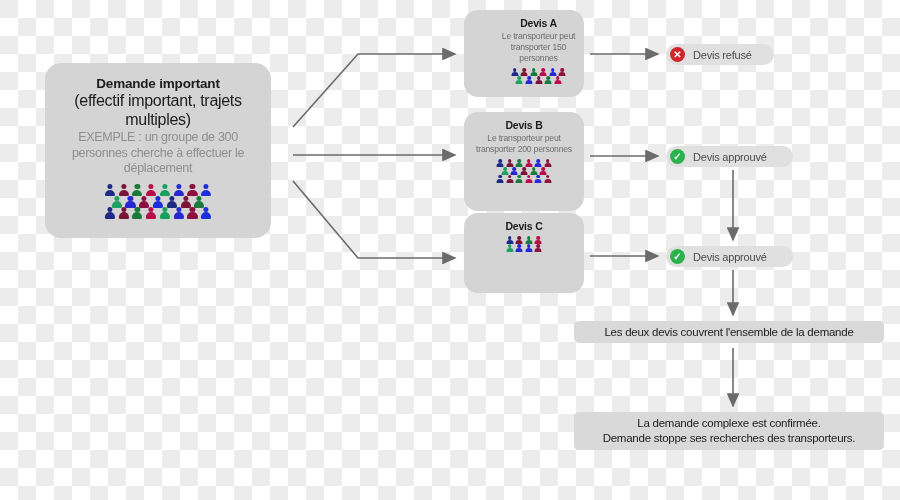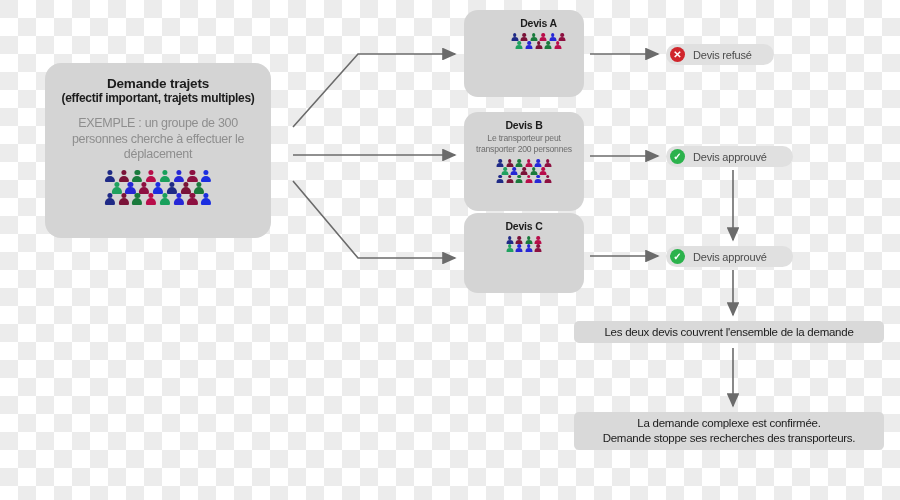--- a/index.html
+++ b/index.html
@@ -44,29 +44,29 @@
   .demand-title {
     text-align: center;
     font-size: 13.5px;
     font-weight: bold;
     color: #1c1c1c;
     line-height: 1.12;
     letter-spacing: -0.2px;
   }
   .demand-sub {
     text-align: center;
-    font-size: 12px;
-    font-weight: bold;
+    font-size: 16px;
+    font-weight: normal;
     color: #1c1c1c;
     line-height: 1.15;
     margin-top: 1px;
     letter-spacing: -0.3px;
   }
   .demand-example {
-    margin-top: 10px;
+    margin-top: 1px;
     text-align: center;
     font-size: 12.5px;
     color: #8e8e8e;
     line-height: 1.26;
     letter-spacing: -0.3px;
     padding: 0 14px;
   }
   .demand-people {
     margin-top: 7px;
     padding: 0 4px;
@@ -208,21 +208,21 @@
     <path d="M590,256 L658,256" fill="none" stroke="#6b6b6b" stroke-width="1.6" marker-end="url(#ah)"></path>
 
     <path d="M733,170 L733,240" fill="none" stroke="#6b6b6b" stroke-width="1.6" marker-end="url(#ah)"></path>
 
     <path d="M733,270 L733,315" fill="none" stroke="#6b6b6b" stroke-width="1.6" marker-end="url(#ah)"></path>
 
     <path d="M733,348 L733,406" fill="none" stroke="#6b6b6b" stroke-width="1.6" marker-end="url(#ah)"></path>
   </svg>
 
   <div class="demand-card">
-    <div class="demand-title">Demande trajets</div>
+    <div class="demand-title">Demande important</div>
     <div class="demand-sub">(effectif important, trajets multiples)</div>
     <div class="demand-example">EXEMPLE : un groupe de 300 personnes cherche à effectuer le déplacement</div>
     <div class="demand-people">
         <div class="prow" style="height: 11.96px; margin-top: 0px;">
           <span class="person" style="width: 13.78px; height: 11.96px;">
             <span class="head" style="width: 5.2px; height: 5.2px; top: 0px; background: rgb(31, 42, 134);"></span>
             <span class="body" style="width: 10.14px; height: 6.5px; top: 5.46px; background: rgb(31, 42, 134);"></span>
           </span>
           <span class="person" style="width: 13.78px; height: 11.96px;">
             <span class="head" style="width: 5.2px; height: 5.2px; top: 0px; background: rgb(122, 19, 56);"></span>
@@ -315,20 +315,21 @@
           <span class="person" style="width: 13.78px; height: 11.96px;">
             <span class="head" style="width: 5.2px; height: 5.2px; top: 0px; background: rgb(27, 46, 224);"></span>
             <span class="body" style="width: 10.14px; height: 6.5px; top: 5.46px; background: rgb(27, 46, 224);"></span>
           </span>
         </div>
       </div>
   </div>
 
   <div class="devis-card" id="devis-a">
     <div class="devis-title">Devis A</div>
+    <div class="devis-desc">Le transporteur peut transporter 150 personnes</div>
     <div class="devis-people">
         <div class="prow" style="height: 8.28px; margin-top: 0px;">
           <span class="person" style="width: 9.54px; height: 8.28px;">
             <span class="head" style="width: 3.6px; height: 3.6px; top: 0px; background: rgb(31, 42, 134);"></span>
             <span class="body" style="width: 7.02px; height: 4.5px; top: 3.78px; background: rgb(31, 42, 134);"></span>
           </span>
           <span class="person" style="width: 9.54px; height: 8.28px;">
             <span class="head" style="width: 3.6px; height: 3.6px; top: 0px; background: rgb(122, 19, 56);"></span>
             <span class="body" style="width: 7.02px; height: 4.5px; top: 3.78px; background: rgb(122, 19, 56);"></span>
           </span>

